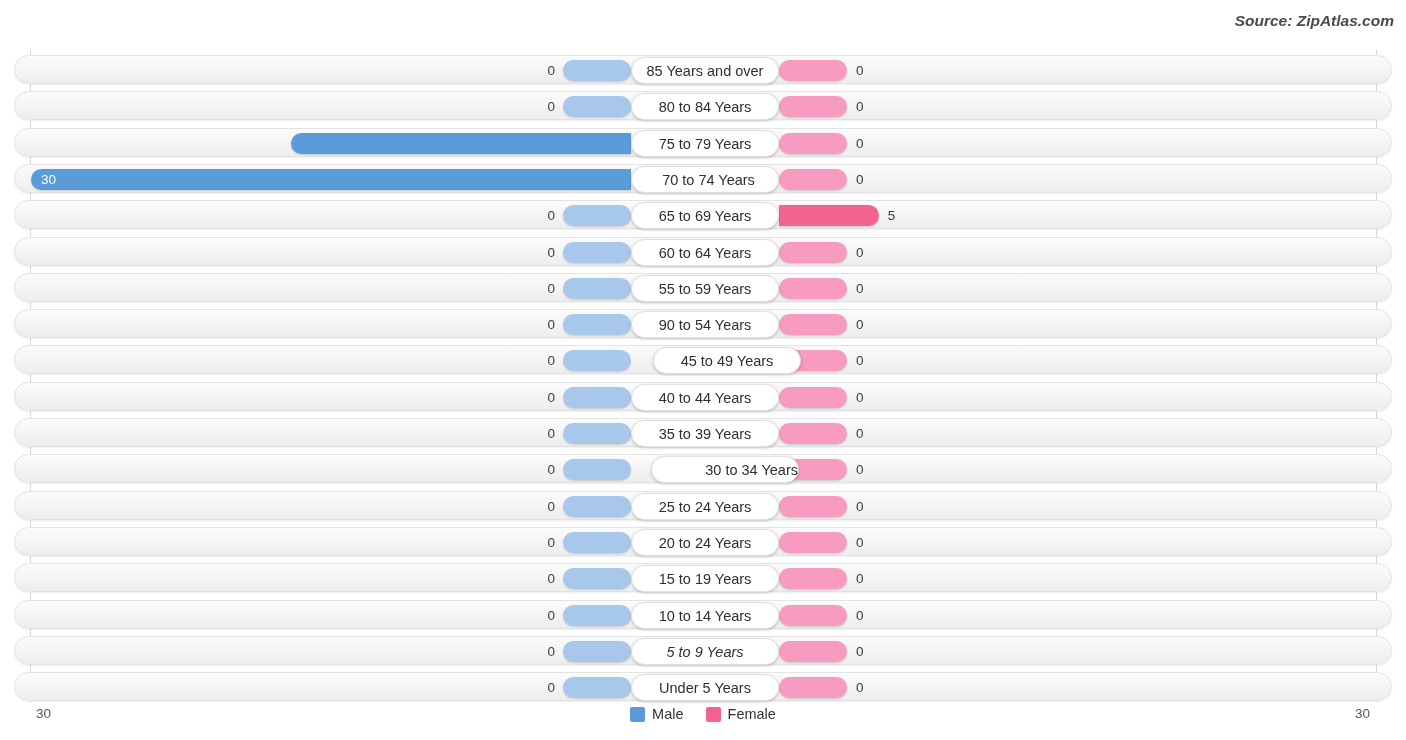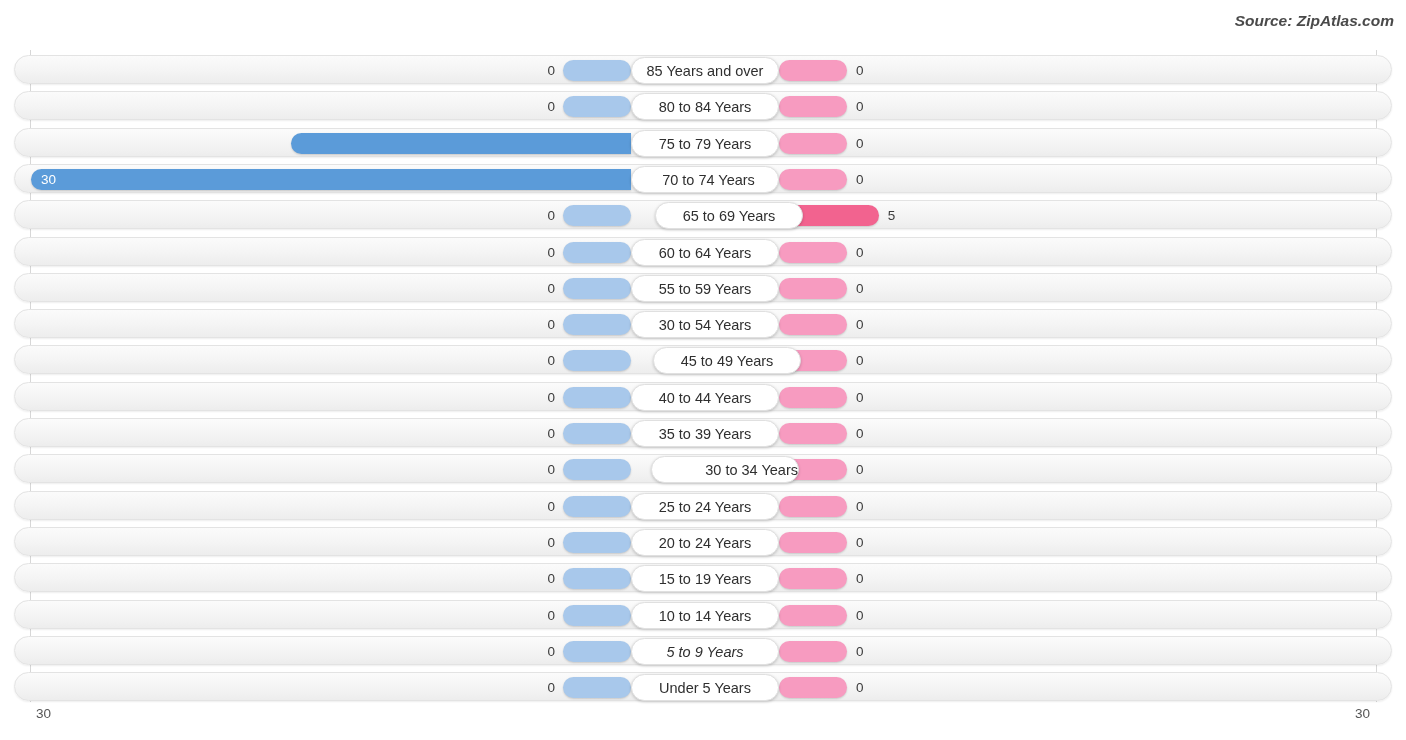--- a/index.html
+++ b/index.html
@@ -127,42 +127,42 @@
         <div class="val val-male inside" style="left: 26px; text-align: left;">30</div>
         <div class="bar bar-female zero" style="left: 764px; width: 68px; background: rgb(247, 155, 192);"></div>
         <div class="val val-female" style="left: 841px;">0</div>
         <div class="age-pill" style="left: 616px; padding-left: 7px;">70 to 74 Years</div>
       </div>
       <div class="row" style="top: 150.2px;">
         <div class="bar bar-male zero" style="left: 548px; width: 68px; background: rgb(168, 200, 235);"></div>
         <div class="val val-male" style="left: 496px; width: 44px;">0</div>
         <div class="bar bar-female" style="left: 764px; width: 99.6667px; background: rgb(242, 99, 143);"></div>
         <div class="val val-female" style="left: 872.667px;">5</div>
-        <div class="age-pill" style="left: 640px;">65 to 69 Years</div>
+        <div class="age-pill" style="left: 616px;">65 to 69 Years</div>
       </div>
       <div class="row" style="top: 186.5px;">
         <div class="bar bar-male zero" style="left: 548px; width: 68px; background: rgb(168, 200, 235);"></div>
         <div class="val val-male" style="left: 496px; width: 44px;">0</div>
         <div class="bar bar-female zero" style="left: 764px; width: 68px; background: rgb(247, 155, 192);"></div>
         <div class="val val-female" style="left: 841px;">0</div>
         <div class="age-pill" style="left: 616px;">60 to 64 Years</div>
       </div>
       <div class="row" style="top: 222.8px;">
         <div class="bar bar-male zero" style="left: 548px; width: 68px; background: rgb(168, 200, 235);"></div>
         <div class="val val-male" style="left: 496px; width: 44px;">0</div>
         <div class="bar bar-female zero" style="left: 764px; width: 68px; background: rgb(247, 155, 192);"></div>
         <div class="val val-female" style="left: 841px;">0</div>
         <div class="age-pill" style="left: 616px;">55 to 59 Years</div>
       </div>
       <div class="row" style="top: 259.1px;">
         <div class="bar bar-male zero" style="left: 548px; width: 68px; background: rgb(168, 200, 235);"></div>
         <div class="val val-male" style="left: 496px; width: 44px;">0</div>
         <div class="bar bar-female zero" style="left: 764px; width: 68px; background: rgb(247, 155, 192);"></div>
         <div class="val val-female" style="left: 841px;">0</div>
-        <div class="age-pill" style="left: 616px;">30 to 54 Years</div>
+        <div class="age-pill" style="left: 616px;">90 to 54 Years</div>
       </div>
       <div class="row" style="top: 295.4px;">
         <div class="bar bar-male zero" style="left: 548px; width: 68px; background: rgb(168, 200, 235);"></div>
         <div class="val val-male" style="left: 496px; width: 44px;">0</div>
         <div class="bar bar-female zero" style="left: 764px; width: 68px; background: rgb(247, 155, 192);"></div>
         <div class="val val-female" style="left: 841px;">0</div>
         <div class="age-pill" style="left: 638px;">45 to 49 Years</div>
       </div>
       <div class="row" style="top: 331.7px;">
         <div class="bar bar-male zero" style="left: 548px; width: 68px; background: rgb(168, 200, 235);"></div>
@@ -225,14 +225,24 @@
         <div class="val val-male" style="left: 496px; width: 44px;">0</div>
         <div class="bar bar-female zero" style="left: 764px; width: 68px; background: rgb(247, 155, 192);"></div>
         <div class="val val-female" style="left: 841px;">0</div>
         <div class="age-pill" style="left: 616px;">Under 5 Years</div>
       </div>
     </div>
 
   <div id="axis-tick-left">30</div>
   <div id="axis-tick-right">30</div>
 
+  <div id="legend">
+    <div class="legend-item">
+      <span class="legend-swatch" id="sw-male" style="background: rgb(91, 155, 217);"></span>
+      <span class="legend-label">Male</span>
+    </div>
+    <div class="legend-item">
+      <span class="legend-swatch" id="sw-female" style="background: rgb(242, 99, 143);"></span>
+      <span class="legend-label">Female</span>
+    </div>
+  </div>
 
 </div>
 
 </body></html>

